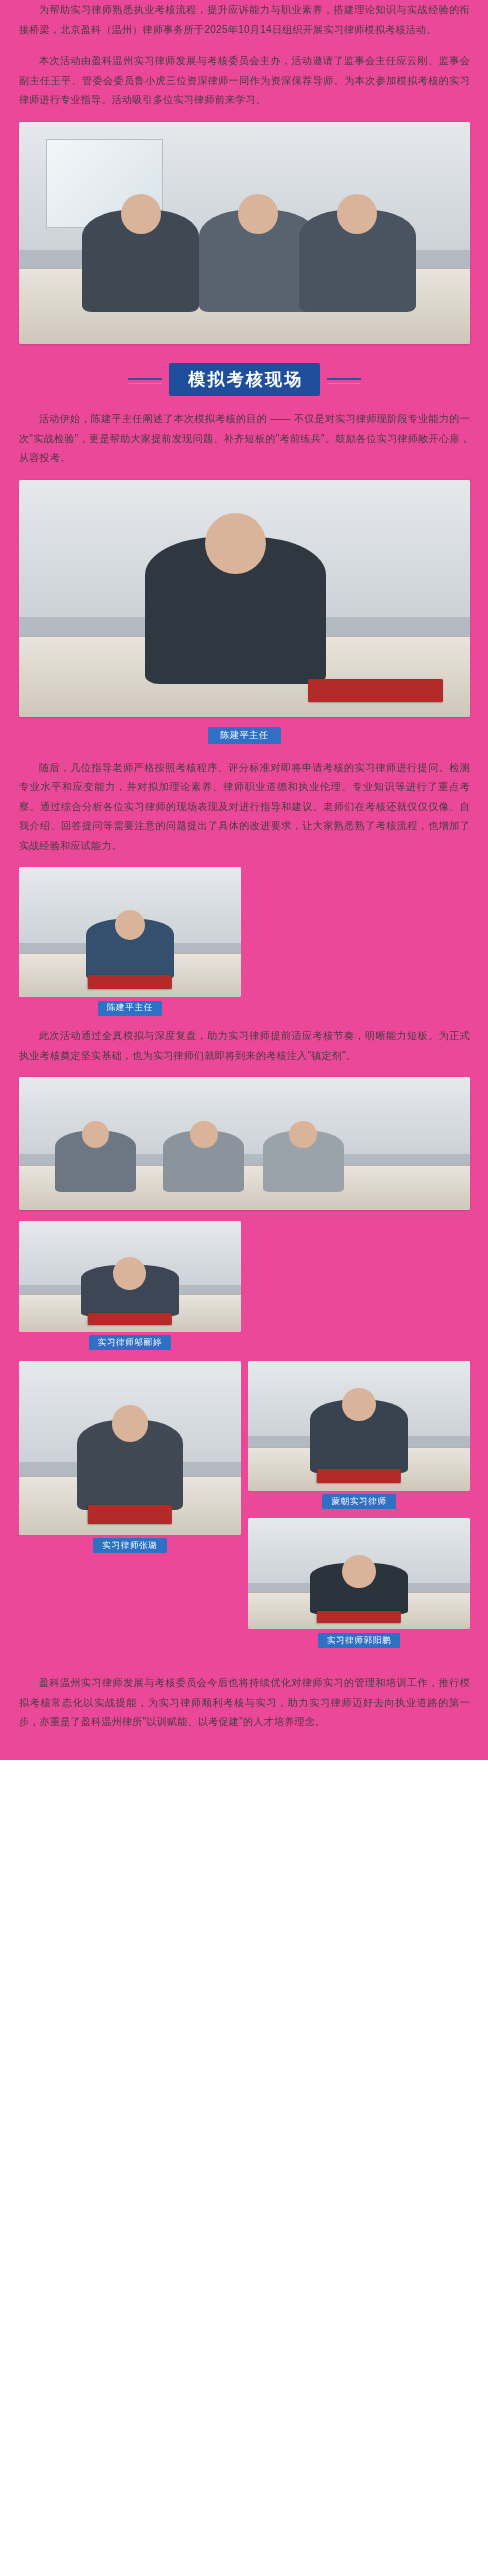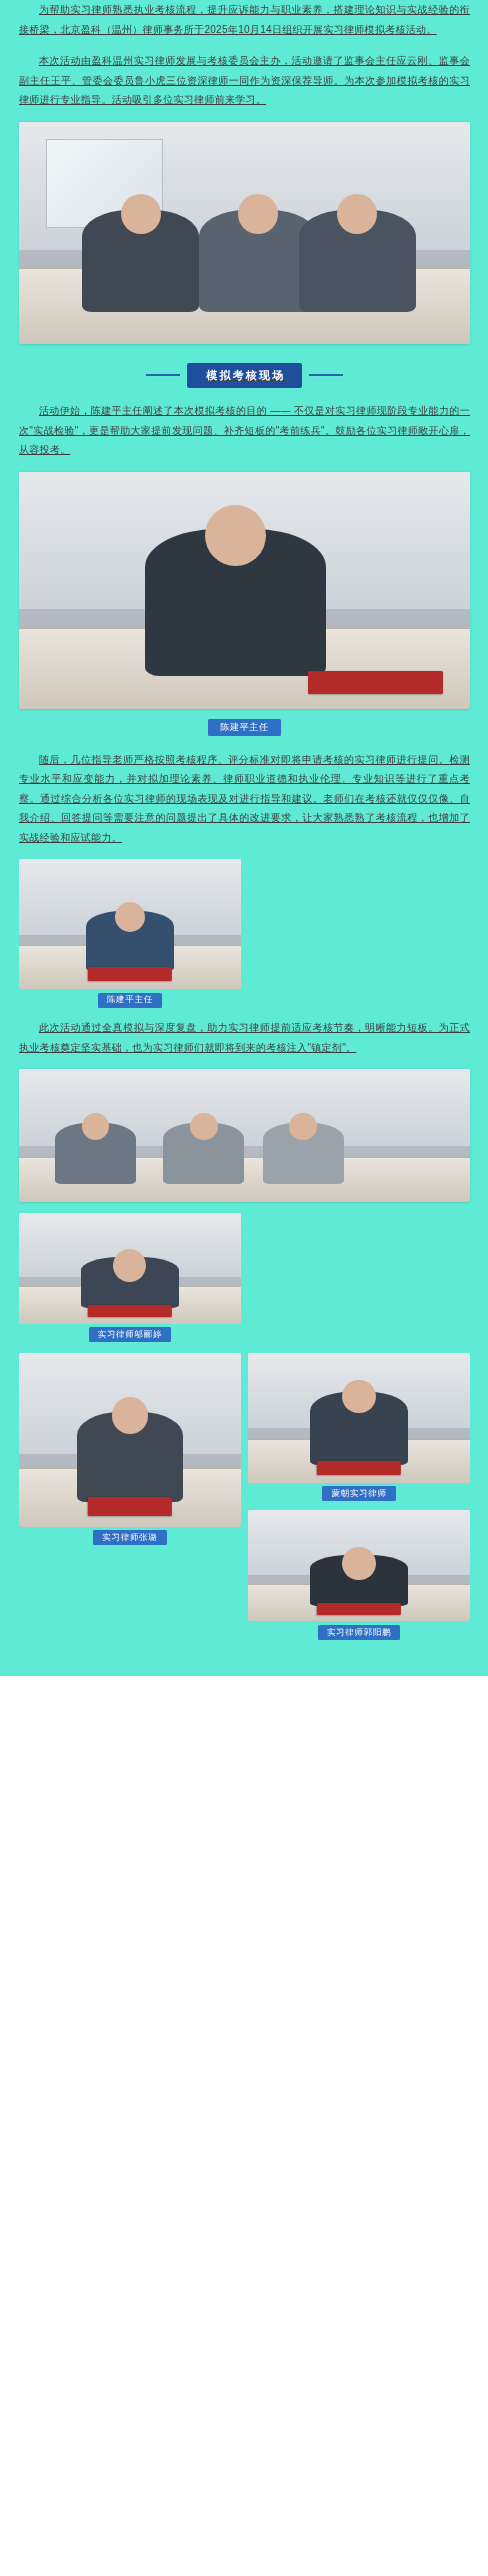--- a/index.html
+++ b/index.html
@@ -10,22 +10,21 @@
   }
   body {
     width: 489px;
     font-family: "Liberation Sans", sans-serif;
     color: #3c3c3c;
   }
   .page {
     width: 489px;
     margin: 0 auto;
     padding: 0 0 18px 0;
-    background: #5eead4;
-    text-decoration: underline;
+    background: #ec4899;
   }
   .para {
     font-size: 10px;
     line-height: 1.95;
     color: #3e3e3e;
     text-align: justify;
     margin: 0 0 12px 0;
     padding: 0 19px;
     text-indent: 2em;
     letter-spacing: 0.3px;
@@ -44,21 +43,21 @@
   .section-head {
     display: flex;
     align-items: center;
     justify-content: center;
     margin: 19px 0 13.3px 0;
     gap: 7.4px;
   }
   .pill {
     background: #1f4e9c;
     color: #ffffff;
-    font-size: 11px;
+    font-size: 17px;
     letter-spacing: 2.2px;
     padding: 5.2px 16.3px 5.2px 19px;
     border-radius: 2.2px;
     font-weight: bold;
   }
   .bar-left, .bar-right {
     width: 34px;
     height: 2.2px;
     background: #1f4e9c;
     opacity: .85;
@@ -315,15 +314,16 @@
             <span class="head"></span>
           </div>
         <div class="nameplate small"></div>
       </div>
       <span class="cap">实习律师郭阳鹏</span>
     </div>
   </div>
 
   <div class="hr-space"></div>
 
+  <p class="footer-note">盈科温州实习律师发展与考核委员会今后也将持续优化对律师实习的管理和培训工作，推行模拟考核常态化以实战提能，为实习律师顺利考核与实习，助力实习律师迈好去向执业道路的第一步，亦重是了盈科温州律所"以训赋能、以考促建"的人才培养理念。</p>
 
 </div>
 
 
 </body></html>

